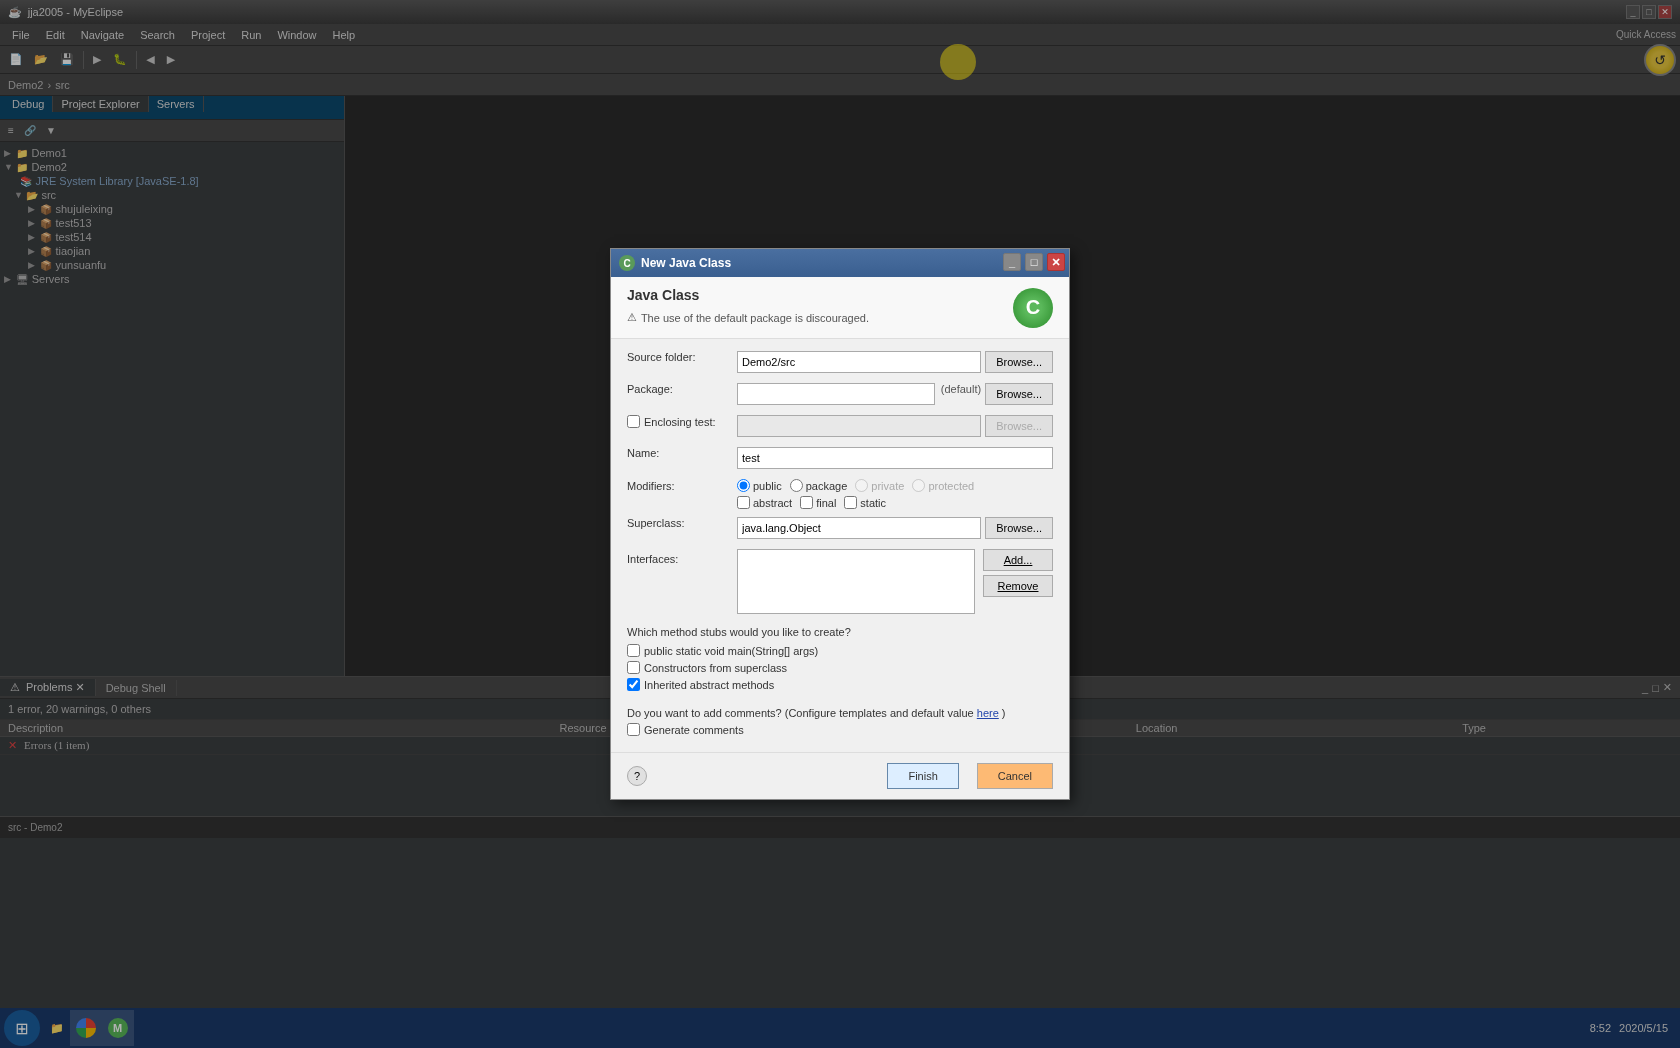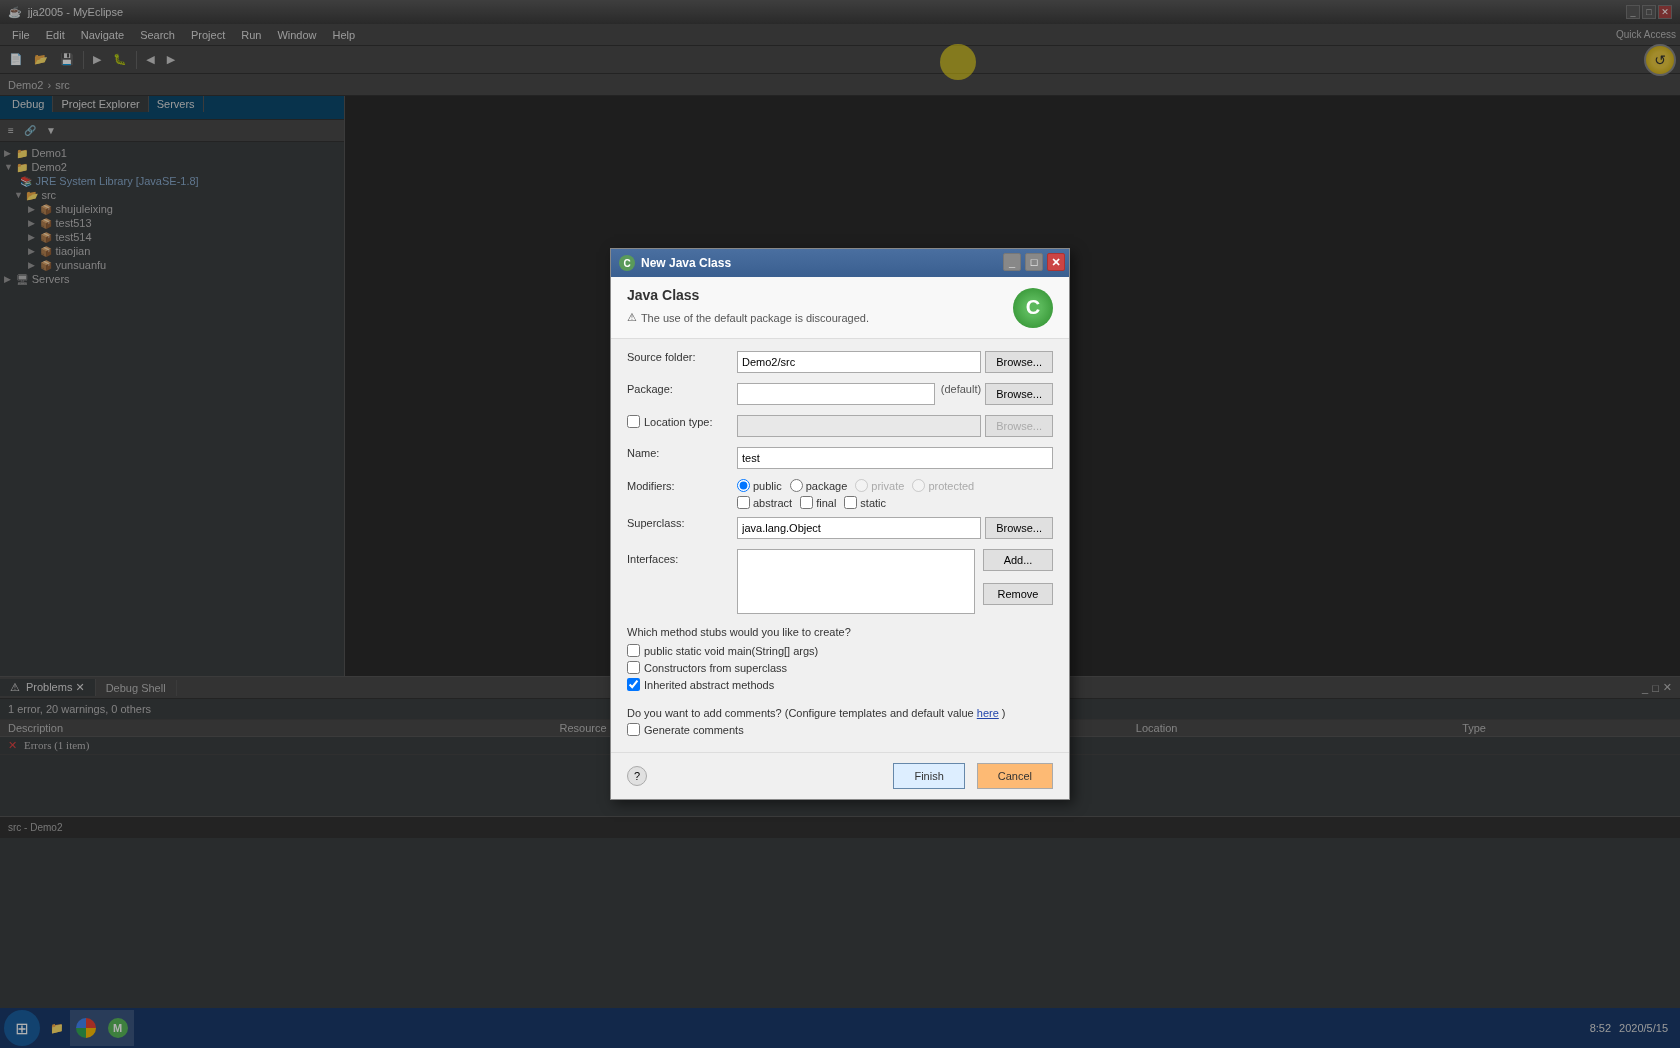--- a/index.html
+++ b/index.html
@@ -442,21 +442,21 @@
       border-radius: 50%;
       border: 1px solid #aaa;
       background: #e0e0e0;
       font-size: 11px;
       display: flex; align-items: center; justify-content: center;
       cursor: pointer;
     }
     .dialog-action-btns {
       margin-left: auto;
       display: flex;
-      gap: 12px;
+      gap: 18px;
     }
     .btn-primary {
       height: 26px;
       padding: 0 20px;
       background: #ddeeff;
       border: 1px solid #6688aa;
       font-size: 11px;
       cursor: pointer;
       color: #333;
     }
@@ -711,21 +711,21 @@
         <span class="form-label">Package:</span>
         <input type="text" class="form-input" value="" style="">
         <span class="form-hint">(default)</span>
         <button class="form-browse-btn">Browse...</button>
       </div>
 
       <div class="form-row">
         <span class="form-label">
           <span class="enclosing-check">
             <input type="checkbox" style="">
-            <span>Location type:</span>
+            <span>Enclosing test:</span>
           </span>
         </span>
         <input type="text" class="form-input" value="" disabled="" style="background: rgb(232, 232, 232);">
         <button class="form-browse-btn" disabled="" style="background:#e0e0e0; color:#aaa;">Browse...</button>
       </div>
 
       <div class="form-row">
         <span class="form-label">Name:</span>
         <input type="text" class="form-input" value="test" style="">
       </div>
@@ -773,21 +773,21 @@
       <div class="form-row">
         <span class="form-label">Superclass:</span>
         <input type="text" class="form-input" value="java.lang.Object" style="">
         <button class="form-browse-btn">Browse...</button>
       </div>
 
       <div class="form-row" style="align-items:flex-start;">
         <span class="form-label" style="padding-top:4px;">Interfaces:</span>
         <div style="flex:1; display:flex; gap:4px; align-items:flex-start;">
           <textarea class="interfaces-box" style="flex: 1 1 0%; height: 65px; resize: none; font-size: 11px; padding: 2px;"></textarea>
-          <div style="display:flex; flex-direction:column; gap:12px;">
+          <div style="display:flex; flex-direction:column; gap:4px;text-decoration:underline;">
             <button class="form-browse-btn" style="width:70px;">Add...</button>
             <button class="form-browse-btn" style="width:70px;">Remove</button>
           </div>
         </div>
       </div>
 
       <div class="method-stubs-section">
         <div class="method-stubs-title">Which method stubs would you like to create?</div>
         <div class="method-stub-item">
           <input type="checkbox" style="">

